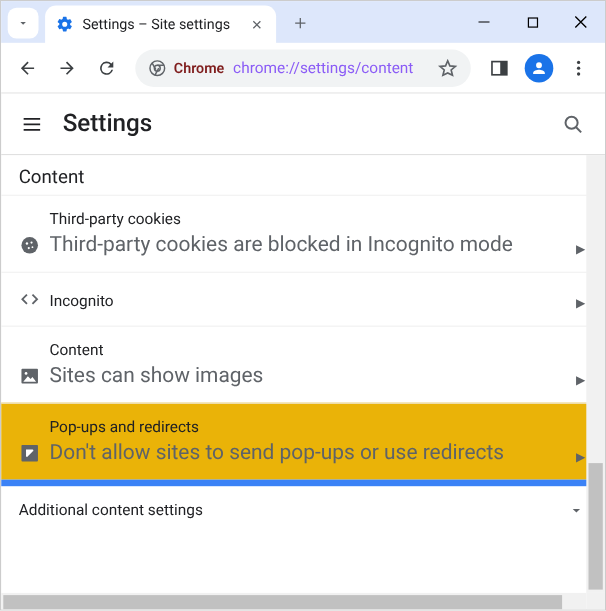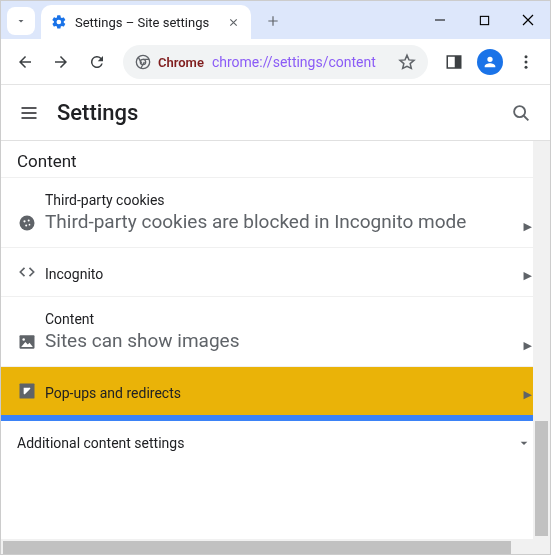--- a/index.html
+++ b/index.html
@@ -216,20 +216,21 @@
 
     <div class="setting-row hover">
       <span class="row-icon">
         <svg width="20" height="20" viewBox="0 0 24 24">
             <rect x="3" y="3" width="18" height="18" rx="1" fill="#5f6368"></rect>
             <path fill="#fff" d="M9 15V9h6M9 15l6-6" stroke="#fff" stroke-width="2" stroke-linecap="round"></path>
           </svg>
       </span>
       <div class="row-text">
         <div class="row-title">Pop-ups and redirects</div>
+        <div class="row-sub">Don't allow sites to send pop-ups or use redirects</div>
       </div>
       <span class="row-arrow">▶</span>
     </div>
 
     <div class="expand-row">
       <span>Additional content settings</span>
       <span class="chev">
         <svg width="16" height="16" viewBox="0 0 24 24">
             <path fill="#5f6368" d="M7 10l5 5 5-5z"></path>
           </svg>

